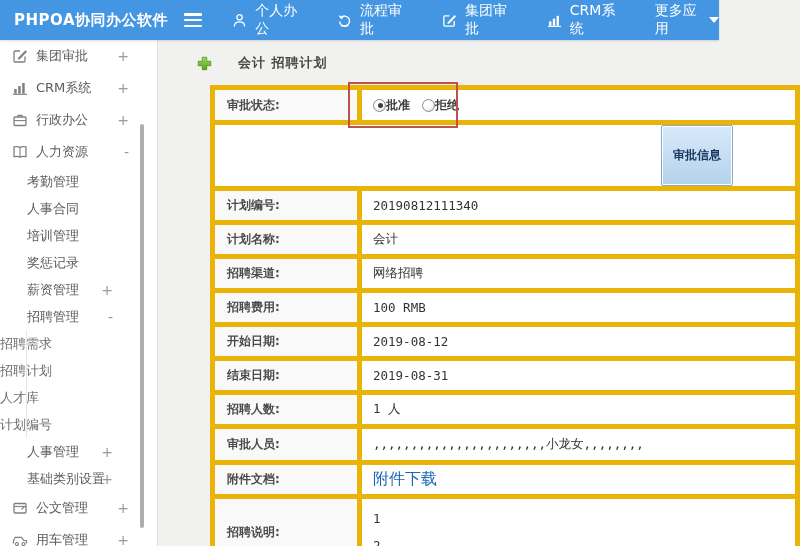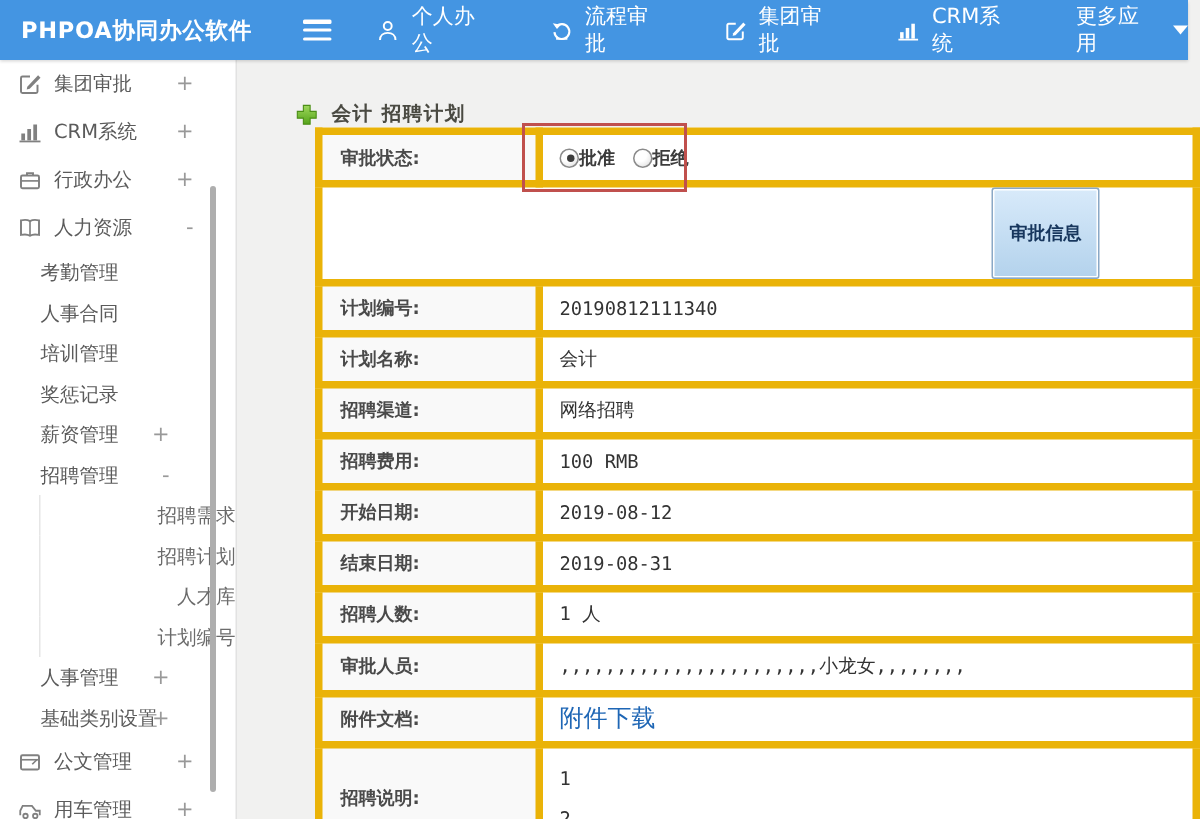--- a/index.html
+++ b/index.html
@@ -1,49 +1,49 @@
 <!DOCTYPE html>
 <html><head>
 <meta charset="utf-8">
 <style>
   * { margin:0; padding:0; box-sizing:border-box; }
   html,body { width:800px; height:546px; overflow:hidden; }
   body { font-family:"DejaVu Sans","Liberation Sans",sans-serif; position:relative; background:#f1f1f0; }
 
   
-  .topbar { position:absolute; top:0; left:0; width:792px; height:40px; background:#4495e2;
+  .topbar { position:absolute; top:0; left:0; width:719px; height:40px; background:#4495e2;
             display:flex; align-items:center; z-index:10; box-shadow:0 1px 2px rgba(0,0,0,.15); }
   .brand { width:190px; padding-left:14px; color:#fff; font-size:15px; font-weight:bold; letter-spacing:.5px; }
   .hamburger { width:20px; height:14px; margin-left:14px; display:flex; flex-direction:column;
                justify-content:space-between; cursor:pointer; }
   .hamburger span { display:block; height:2.5px; background:#fff; border-radius:1px; }
   .topnav { display:flex; align-items:center; margin-left:30px; gap:38px; }
   .topnav .item { display:flex; align-items:center; gap:8px; color:#fff; font-size:14px; cursor:pointer; }
   .caret { width:0; height:0; border-left:5px solid transparent; border-right:5px solid transparent;
            border-top:6px solid #fff; margin-left:2px; }
 
   
   .sidebar { position:absolute; top:40px; left:0; width:158px; height:506px; background:#fff;
              border-right:1px solid #e2e2e2; z-index:5; }
   .sidebar ul { list-style:none; }
   .sidebar li { position:relative; display:flex; align-items:center; color:#5b5b5b; cursor:pointer; }
   .sidebar li.lv1 { height:32px; padding-left:12px; font-size:13px; }
   .sidebar li.lv1 .s-icon { width:16px; height:16px; margin-right:8px; flex:0 0 16px; }
   .sidebar li.lv2 { height:27px; padding-left:27px; font-size:13px; }
-  .sidebar li.lv3 { height:27px; padding-left:38px; font-size:13px; color:#6b6b6b;justify-content:flex-end; }
+  .sidebar li.lv3 { height:27px; font-size:13px; color:#6b6b6b; }
   .sidebar li.lv3::before { content:''; position:absolute; left:26px; top:0; bottom:0; width:1px; background:#e6e6e6; }
   .expand { position:absolute; color:#999; font-size:14px; font-weight:400; }
   .lv1 .expand { right:28px; }
   .lv2 .expand { right:44px; }
   .sb-thumb { position:absolute; left:140px; top:84px; width:4px; height:404px;
               background:#aeaeae; border-radius:2px; cursor:pointer; }
 
   
   .content { position:absolute; top:40px; left:158px; width:642px; height:506px; background:#f1f1f0; }
-  .page-title { position:absolute; left:39px; top:14px; display:flex; align-items:center; gap:9px;margin-top:13px; }
+  .page-title { position:absolute; left:39px; top:14px; display:flex; align-items:center; gap:26px; }
   .page-title .t-text { font-size:13px; font-weight:bold; color:#4a4a42; letter-spacing:1px; }
 
   table.detail { position:absolute; left:52px; top:45px; width:590px; border-collapse:collapse;
                  background:#fff; table-layout:fixed; }
   table.detail td { border:5px solid #eab308; vertical-align:middle; }
   td.lab { width:147px; background:#f9f9f9; padding-left:12px; font-size:12px; font-weight:bold; color:#4a4a4a; }
   td.val { padding-left:11px; font-size:12.5px; color:#333;
            font-family:"DejaVu Sans Mono","DejaVu Sans",sans-serif; }
   tr.r-status td { height:35px; }
   tr.r-btn td { height:37px; text-align:right; padding-right:62px; background:#fff; }

